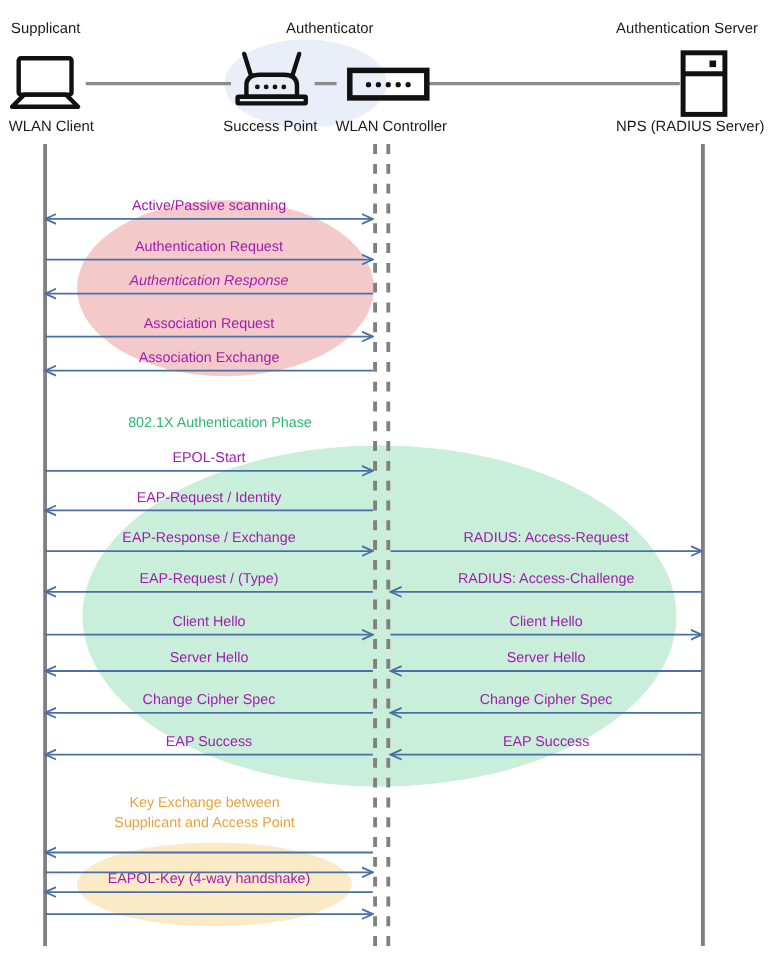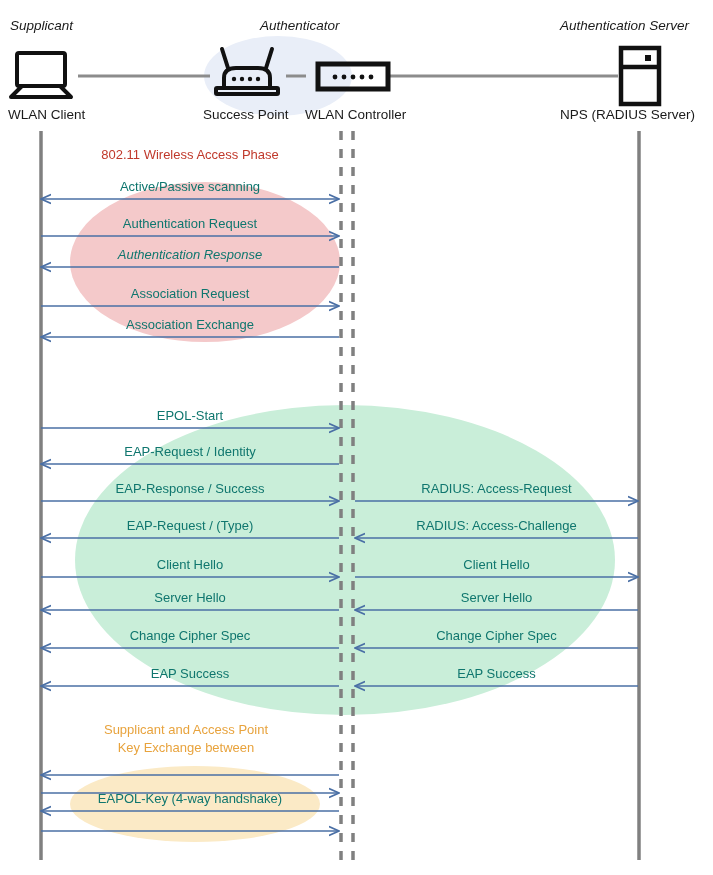--- a/index.html
+++ b/index.html
@@ -23,42 +23,41 @@
     left: 0;
     top: 0;
     width: 713px;
     height: 875px;
   }
   .role-label {
     position: absolute;
     font-size: 13.5px;
     color: #1a1a1a;
     white-space: nowrap;
-    font-style: italic;
   }
   .node-label {
     position: absolute;
     font-size: 13.5px;
     color: #1a1a1a;
     white-space: nowrap;
   }
   .phase-title {
     position: absolute;
     font-size: 13px;
     white-space: nowrap;
     text-align: center;
     line-height: 18px;
   }
   .phase-wireless { color: #c0392b; }
   .phase-dot1x   { color: #2fb872; }
   .phase-key     { color: #e8a33d; }
   .msg-label {
     position: absolute;
     font-size: 13px;
-    color: #0f766e;
+    color: #a21caf;
     white-space: nowrap;
     text-align: center;
     transform: translateX(-50%);
   }
 </style>
 </head>
 <body>
 
 <div id="diagram">
 
@@ -157,35 +156,35 @@
     <div class="role-label" style="left:560px; top:18px;">Authentication Server</div>
   </div>
 
   <div>
     <div class="node-label" style="left:8px; top:107px;">WLAN Client</div>
     <div class="node-label" style="left:203px; top:107px;">Success Point</div>
     <div class="node-label" style="left:305px; top:107px;">WLAN Controller</div>
     <div class="node-label" style="left:560px; top:107px;">NPS (RADIUS Server)</div>
   </div>
 
-  <div class="phase-title phase-wireless" style="left:190px; top:146px; transform:translateX(-50%);">802.11 Wireless Access Phase</div>
+  <div class="phase-title phase-dot1x" style="left:200px; top:375px; transform:translateX(-50%);">802.1X Authentication Phase</div>
   <div class="phase-title phase-key" style="left:186px; top:721px; transform:translateX(-50%);">
+    <div>Key Exchange between</div>
     <div>Supplicant and Access Point</div>
-    <div>Key Exchange between</div>
   </div>
 
   <div id="labels-left">
       <div class="msg-label" style="left: 190px; top: 179px;">Active/Passive scanning</div>
       <div class="msg-label" style="left: 190px; top: 216px;">Authentication  Request</div>
       <div class="msg-label" style="left: 190px; top: 247px; font-style: italic;">Authentication  Response</div>
       <div class="msg-label" style="left: 190px; top: 286px;">Association Request</div>
       <div class="msg-label" style="left: 190px; top: 317px;">Association Exchange</div>
       <div class="msg-label" style="left: 190px; top: 408px;">EPOL-Start</div>
       <div class="msg-label" style="left: 190px; top: 444px;">EAP-Request / Identity</div>
-      <div class="msg-label" style="left: 190px; top: 481px;">EAP-Response / Success</div>
+      <div class="msg-label" style="left: 190px; top: 481px;">EAP-Response / Exchange</div>
       <div class="msg-label" style="left: 190px; top: 518px;">EAP-Request / (Type)</div>
       <div class="msg-label" style="left: 190px; top: 557px;">Client Hello</div>
       <div class="msg-label" style="left: 190px; top: 590px;">Server Hello</div>
       <div class="msg-label" style="left: 190px; top: 628px;">Change Cipher Spec</div>
       <div class="msg-label" style="left: 190px; top: 666px;">EAP Success</div>
       <div class="msg-label" style="left: 190px; top: 791px;">EAPOL-Key (4-way handshake)</div>
     </div>
   <div id="labels-right">
       <div class="msg-label" style="left: 496.5px; top: 481px;">RADIUS: Access-Request</div>
       <div class="msg-label" style="left: 496.5px; top: 518px;">RADIUS: Access-Challenge</div>

